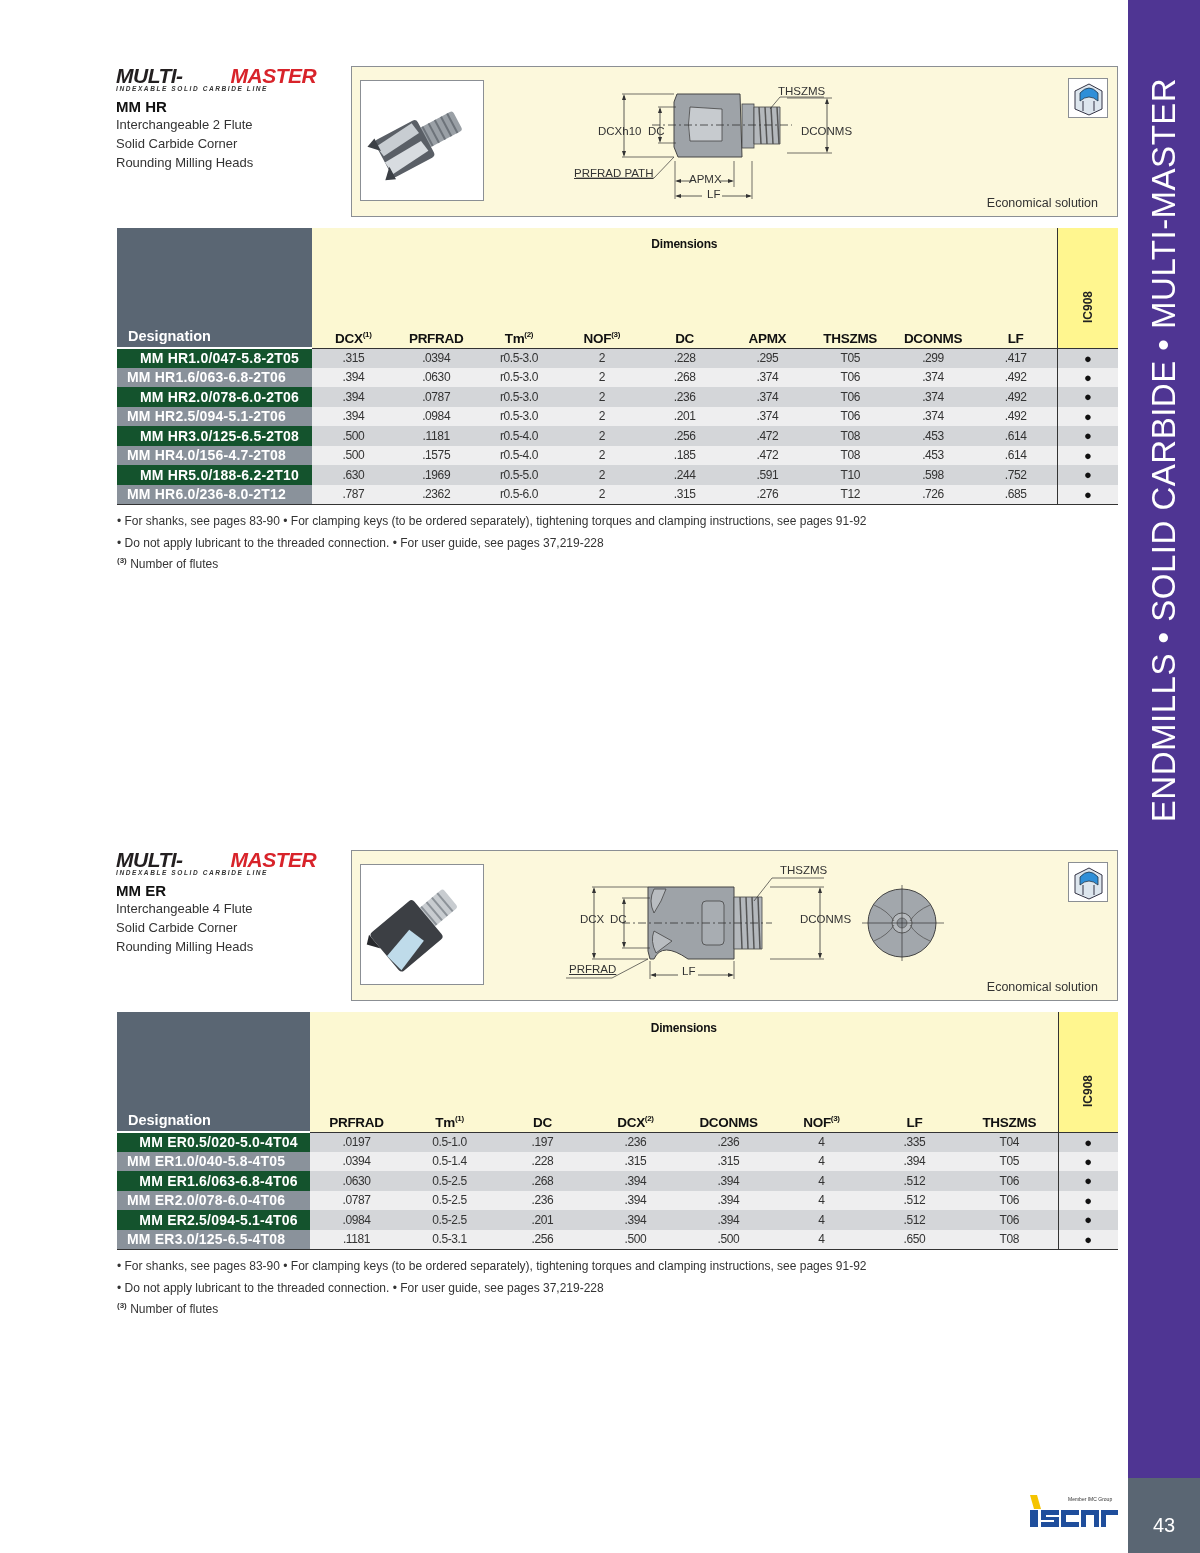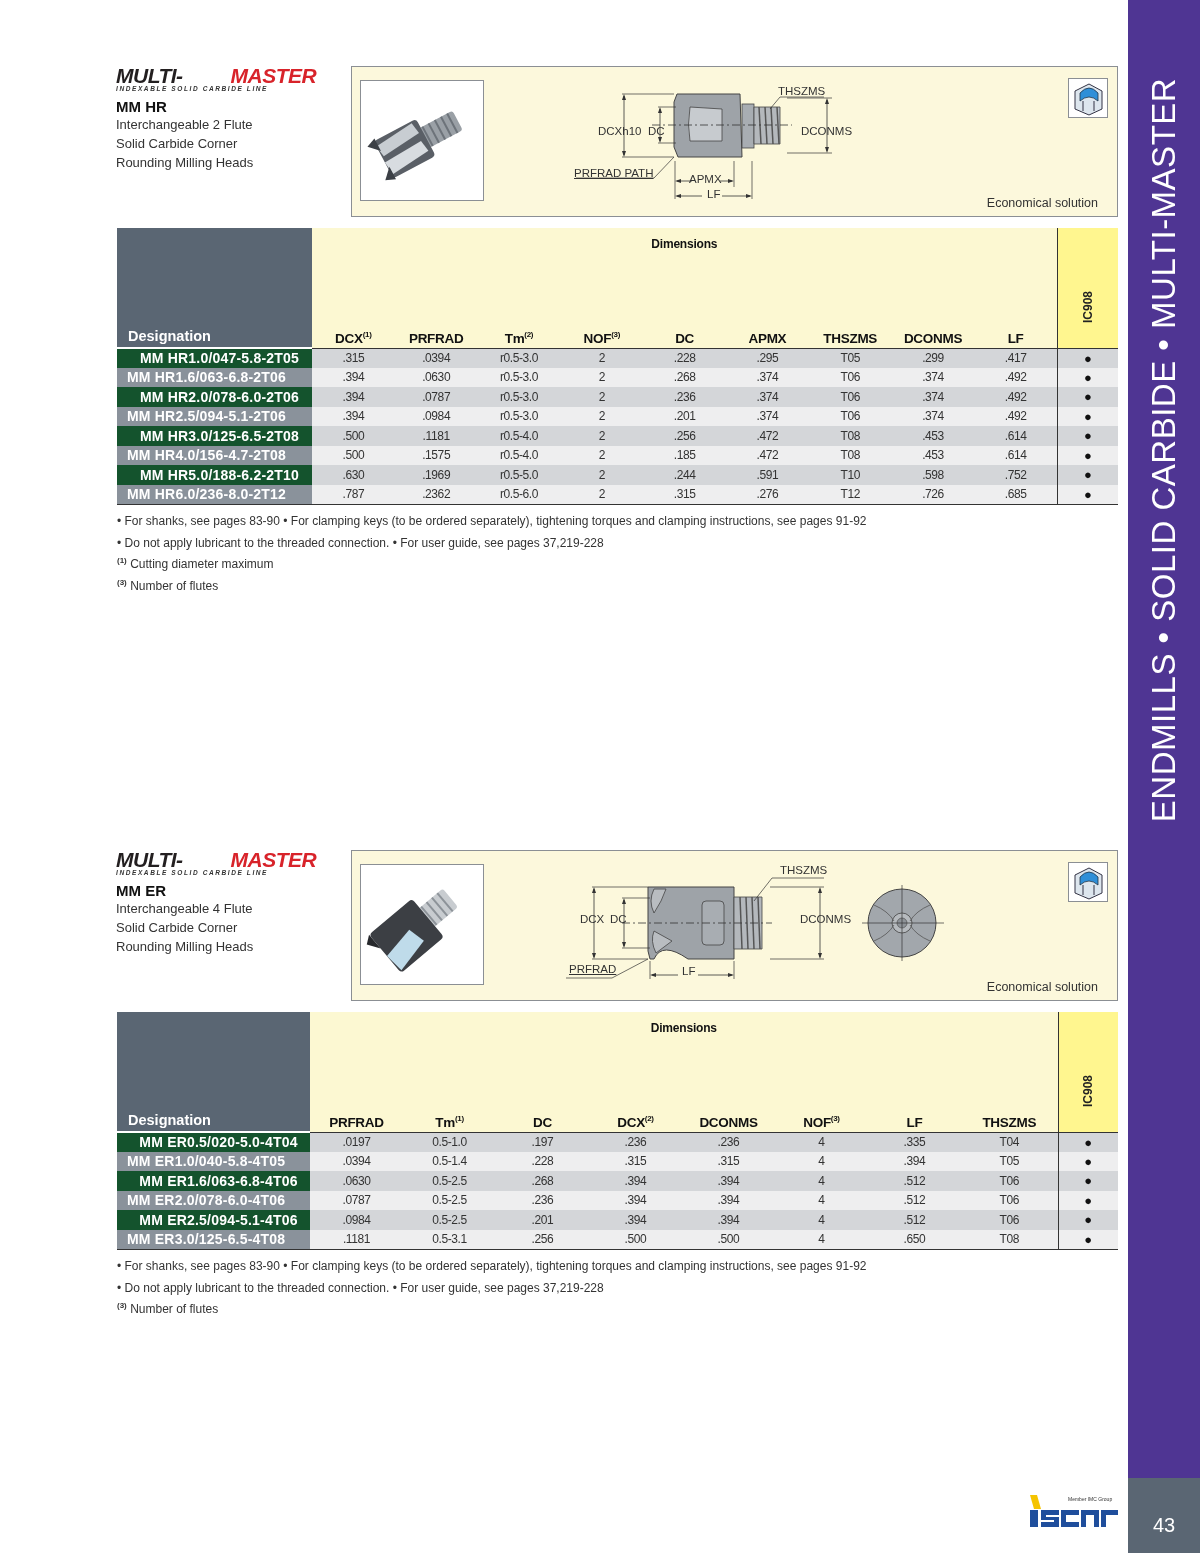--- a/index.html
+++ b/index.html
@@ -322,21 +322,20 @@
         <td class="val">.726</td>
         <td class="val">.685</td>
         <td class="dot">●</td>
       </tr>
     </tbody>
 </table>
 
 <div class="notes" style="top:509px;">
     <div><sup></sup> <span>•  For shanks, see pages 83-90   •  For clamping keys (to be ordered separately), tightening torques and clamping instructions, see pages 91-92</span></div>
     <div><sup></sup> <span>•   Do not apply lubricant to the threaded connection.   •  For user guide, see pages 37,219-228</span></div>
-    <div><sup>(1)</sup> <span>Cutting diameter maximum</span></div>
     <div><sup>(3)</sup> <span>Number of flutes</span></div>
   </div>
 
 <div class="brand" style="top:850px;">
   <div class="brand-logo"><span class="multi">MULTI-</span><span class="master">MASTER</span></div>
   <div class="brand-sub">INDEXABLE SOLID CARBIDE LINE</div>
   <div class="brand-code">MM ER</div>
   <div class="brand-desc">
     <div>Interchangeable 4 Flute</div>
     <div>Solid Carbide Corner</div>

